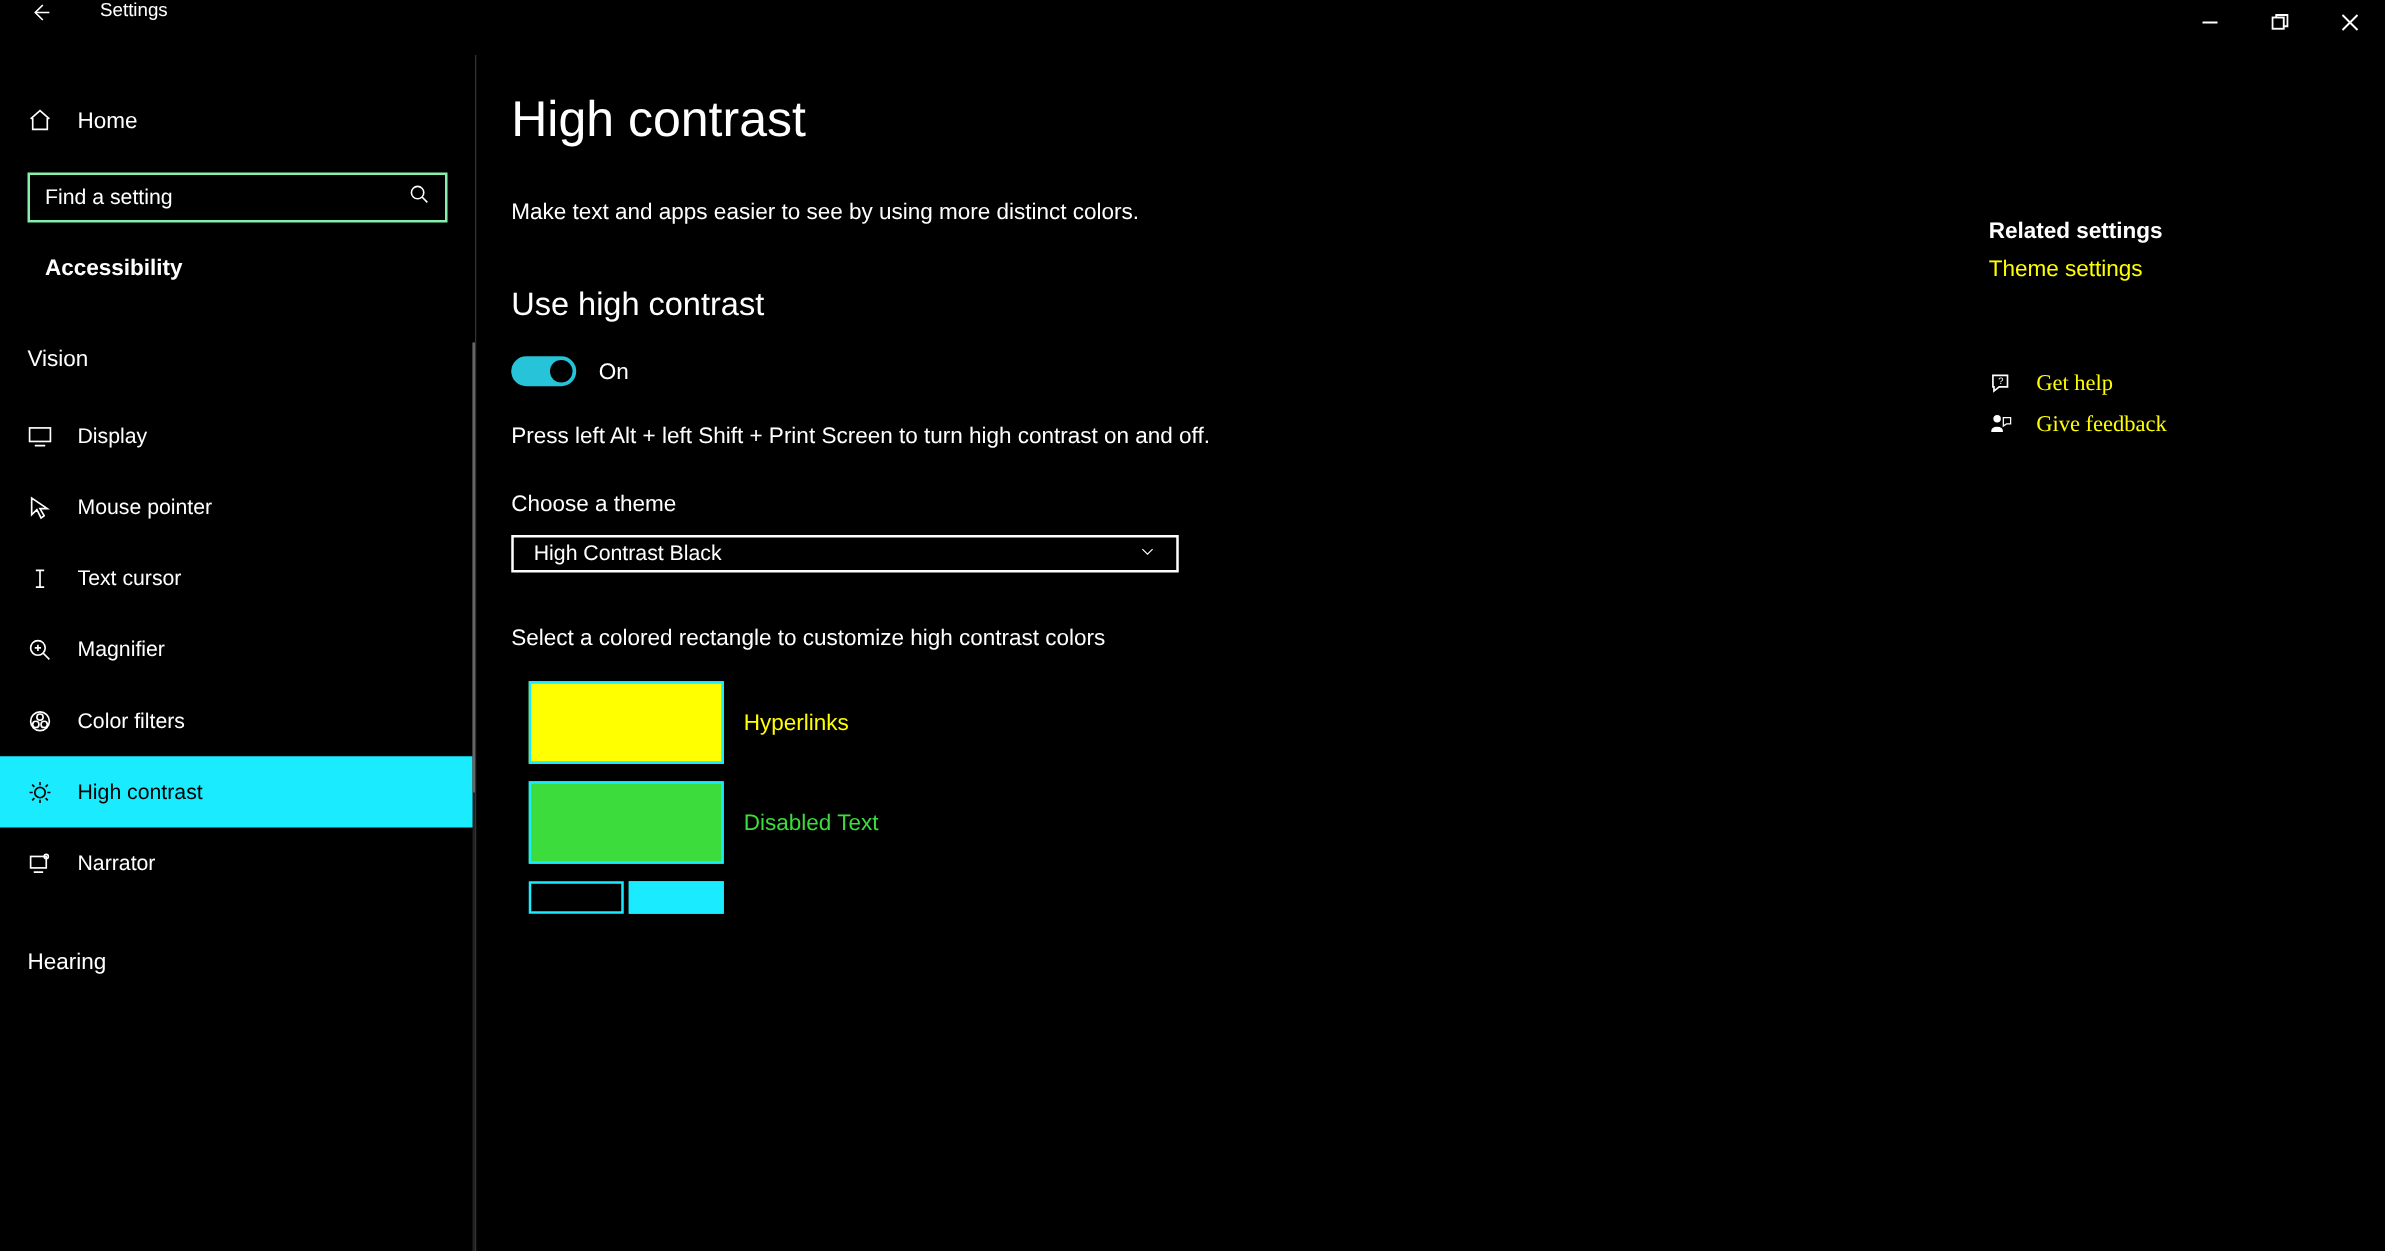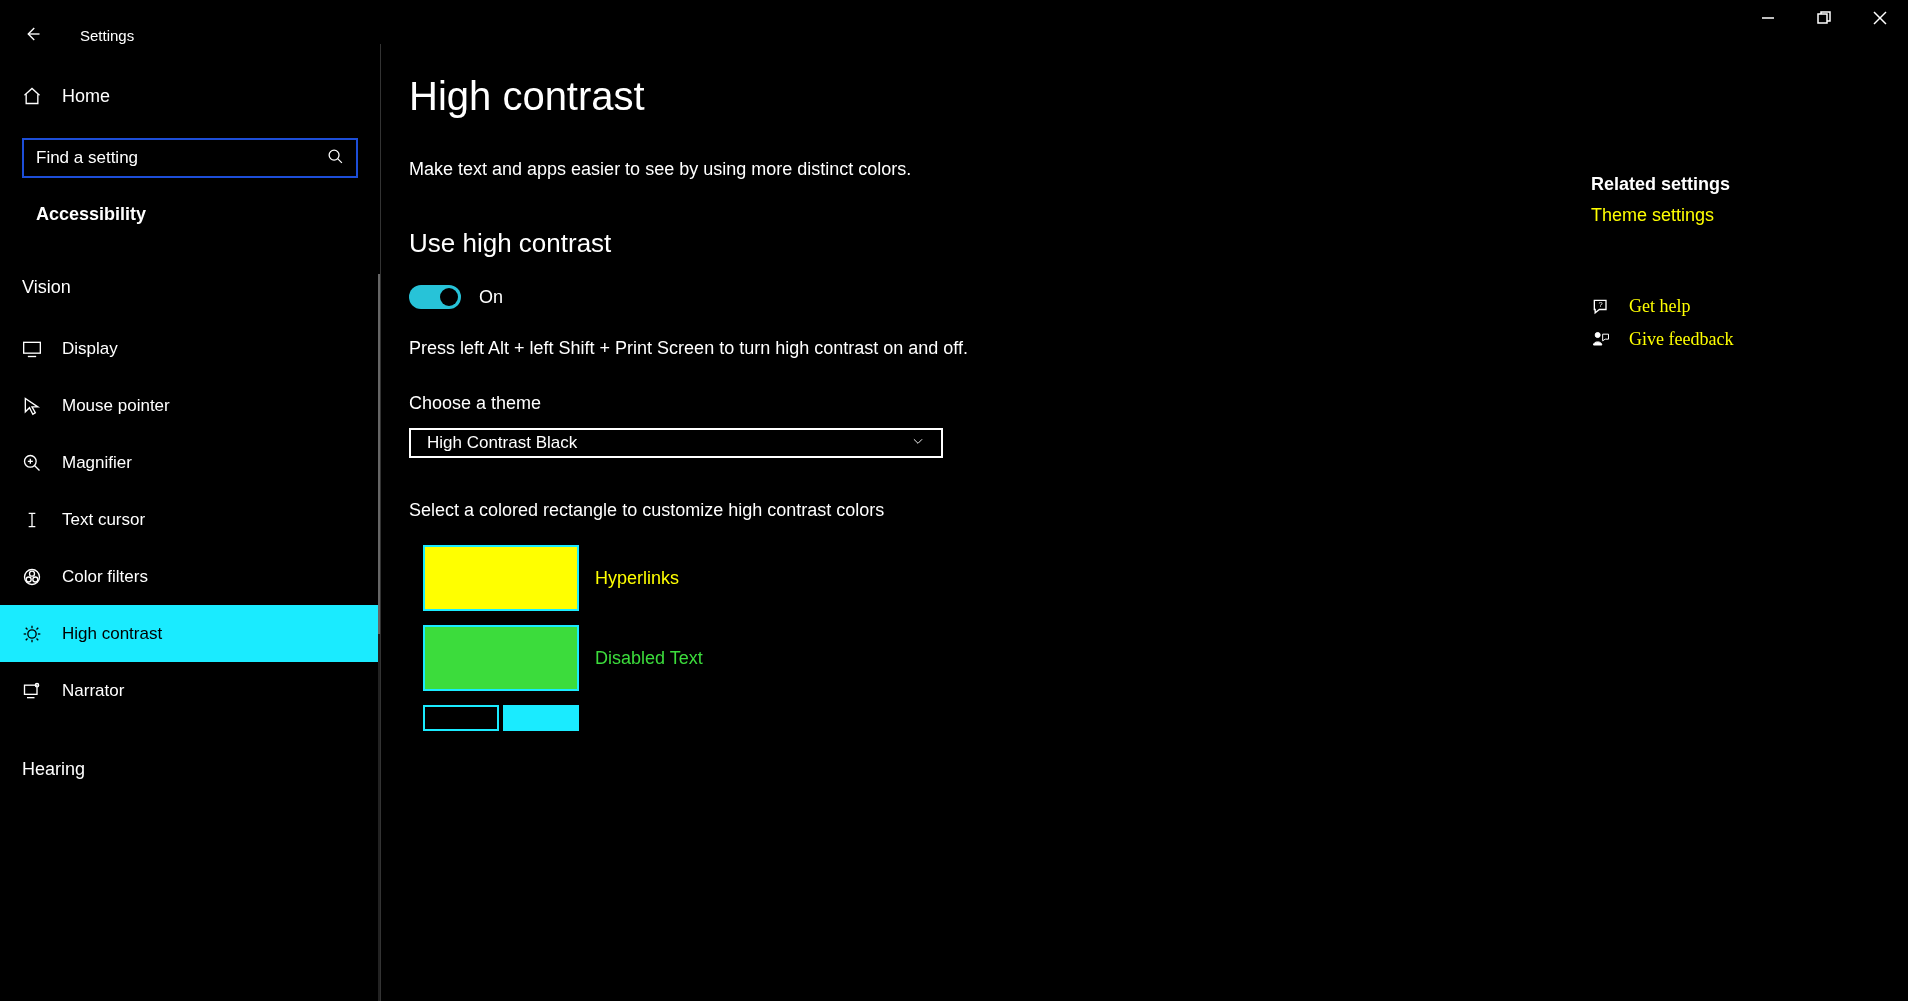--- a/index.html
+++ b/index.html
@@ -9,21 +9,21 @@
     font-family: "Segoe UI", Arial, sans-serif;
     width: 1908px;
     height: 1001px;
     overflow: hidden;
     position: relative;
   }
 
   
   .titlebar {
     display: flex;
-    align-items: flex-end;
+    align-items: flex-start;
     height: 44px;
     padding-left: 22px;
     position: relative;
   }
   .back-arrow {
     width: 20px; height: 20px; display:flex; align-items:center; justify-content:center;
     cursor: pointer;
   }
   .app-title {
     font-size: 15px;
@@ -73,21 +73,21 @@
     padding: 0 22px;
     height: 48px;
     cursor:pointer;
   }
   .home-row .icon { width: 22px; display:flex; }
   .home-row .label { margin-left: 18px; font-size: 18px; }
 
   .search-box {
     margin: 18px 22px 26px 22px;
     height: 40px;
-    border: 2px solid #1d4ed8;
+    border: 2px solid #86efac;
     display:flex; align-items:center;
     padding: 0 12px;
     cursor:text;
   }
   .search-box input {
     flex:1;
     background:transparent;
     border:none;
     outline:none;
     color:#fff;
@@ -291,37 +291,37 @@
         <svg width="20" height="20" viewBox="0 0 24 24" fill="none" stroke="currentColor" stroke-width="1.6">
           <path d="M4 3 L4 19 L9 14 L13 22 L16 20 L12 13 L19 13 Z"></path>
         </svg>
       </span>
       <span class="label">Mouse pointer</span>
     </div>
 
     <div class="nav-item">
       <span class="icon">
         <svg width="20" height="20" viewBox="0 0 24 24" fill="none" stroke="currentColor" stroke-width="1.6">
+          <line x1="12" y1="4" x2="12" y2="20"></line>
+          <path d="M8 4 H16 M8 20 H16"></path>
+        </svg>
+      </span>
+      <span class="label">Text cursor</span>
+    </div>
+
+    <div class="nav-item">
+      <span class="icon">
+        <svg width="20" height="20" viewBox="0 0 24 24" fill="none" stroke="currentColor" stroke-width="1.6">
           <circle cx="10" cy="10" r="7"></circle>
           <line x1="10" y1="7" x2="10" y2="13"></line>
           <line x1="7" y1="10" x2="13" y2="10"></line>
           <line x1="15" y1="15" x2="21" y2="21"></line>
         </svg>
       </span>
       <span class="label">Magnifier</span>
-    </div>
-
-    <div class="nav-item">
-      <span class="icon">
-        <svg width="20" height="20" viewBox="0 0 24 24" fill="none" stroke="currentColor" stroke-width="1.6">
-          <line x1="12" y1="4" x2="12" y2="20"></line>
-          <path d="M8 4 H16 M8 20 H16"></path>
-        </svg>
-      </span>
-      <span class="label">Text cursor</span>
     </div>
 
     <div class="nav-item">
       <span class="icon">
         <svg width="20" height="20" viewBox="0 0 24 24" fill="none" stroke="currentColor" stroke-width="1.6">
           <circle cx="12" cy="12" r="9"></circle>
           <circle cx="12" cy="8" r="3"></circle>
           <circle cx="8" cy="15" r="3"></circle>
           <circle cx="16" cy="15" r="3"></circle>
         </svg>

